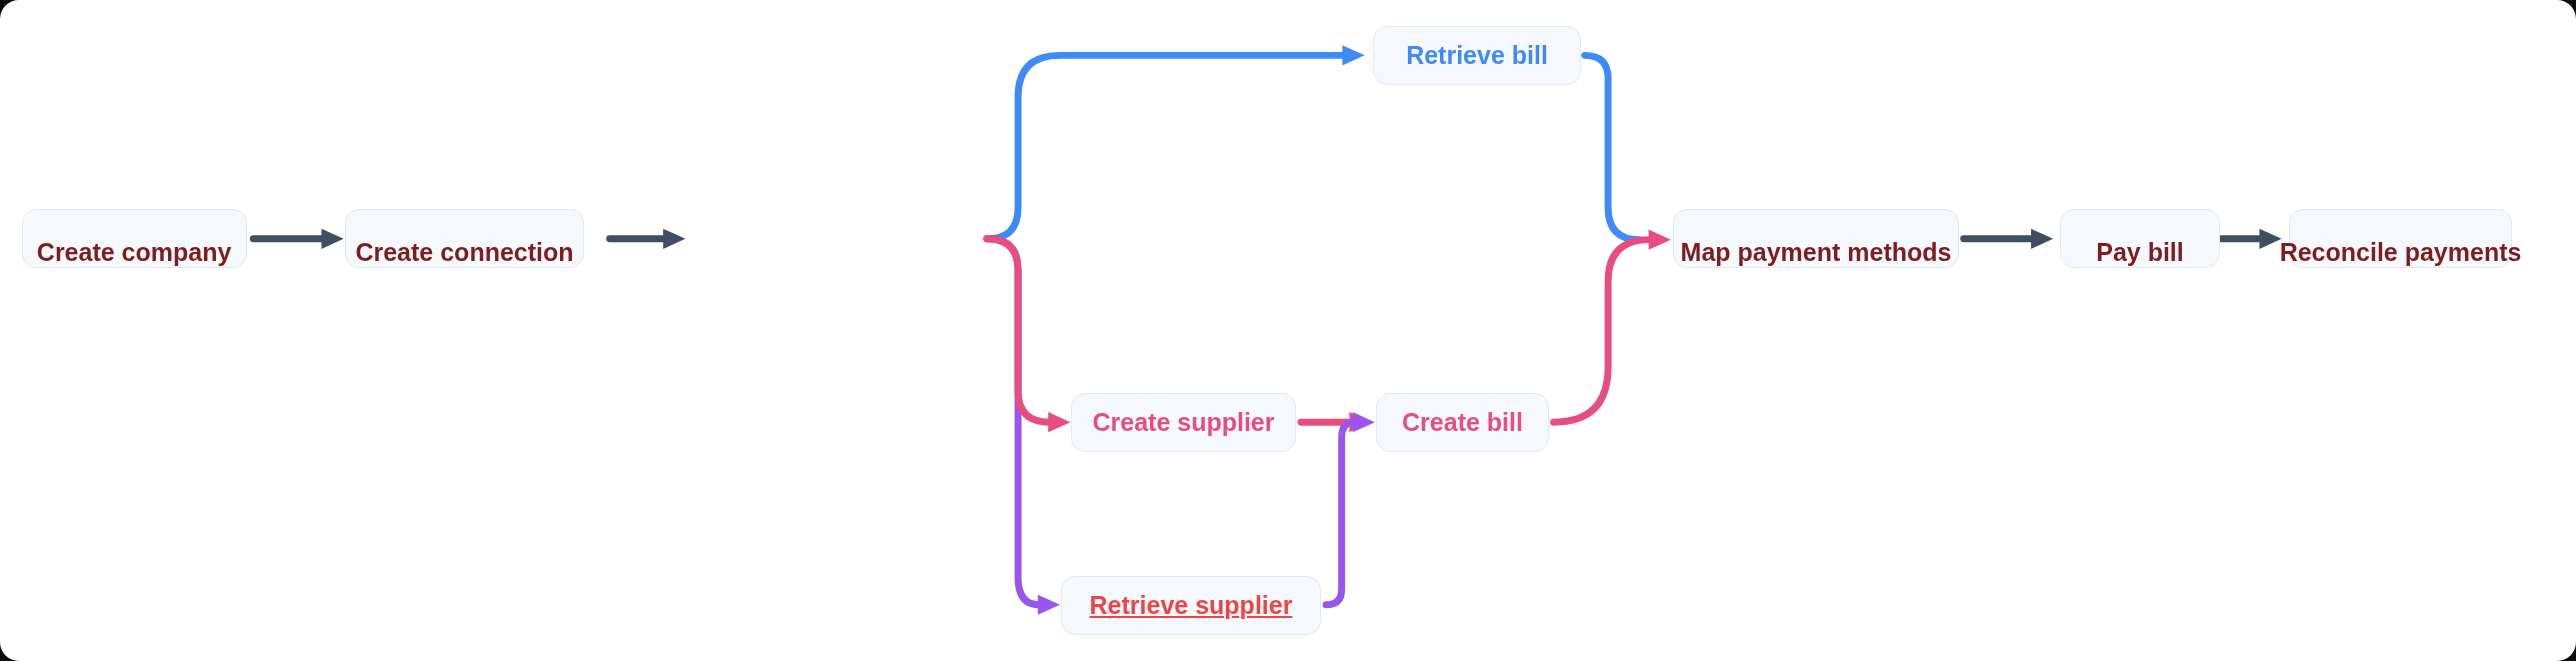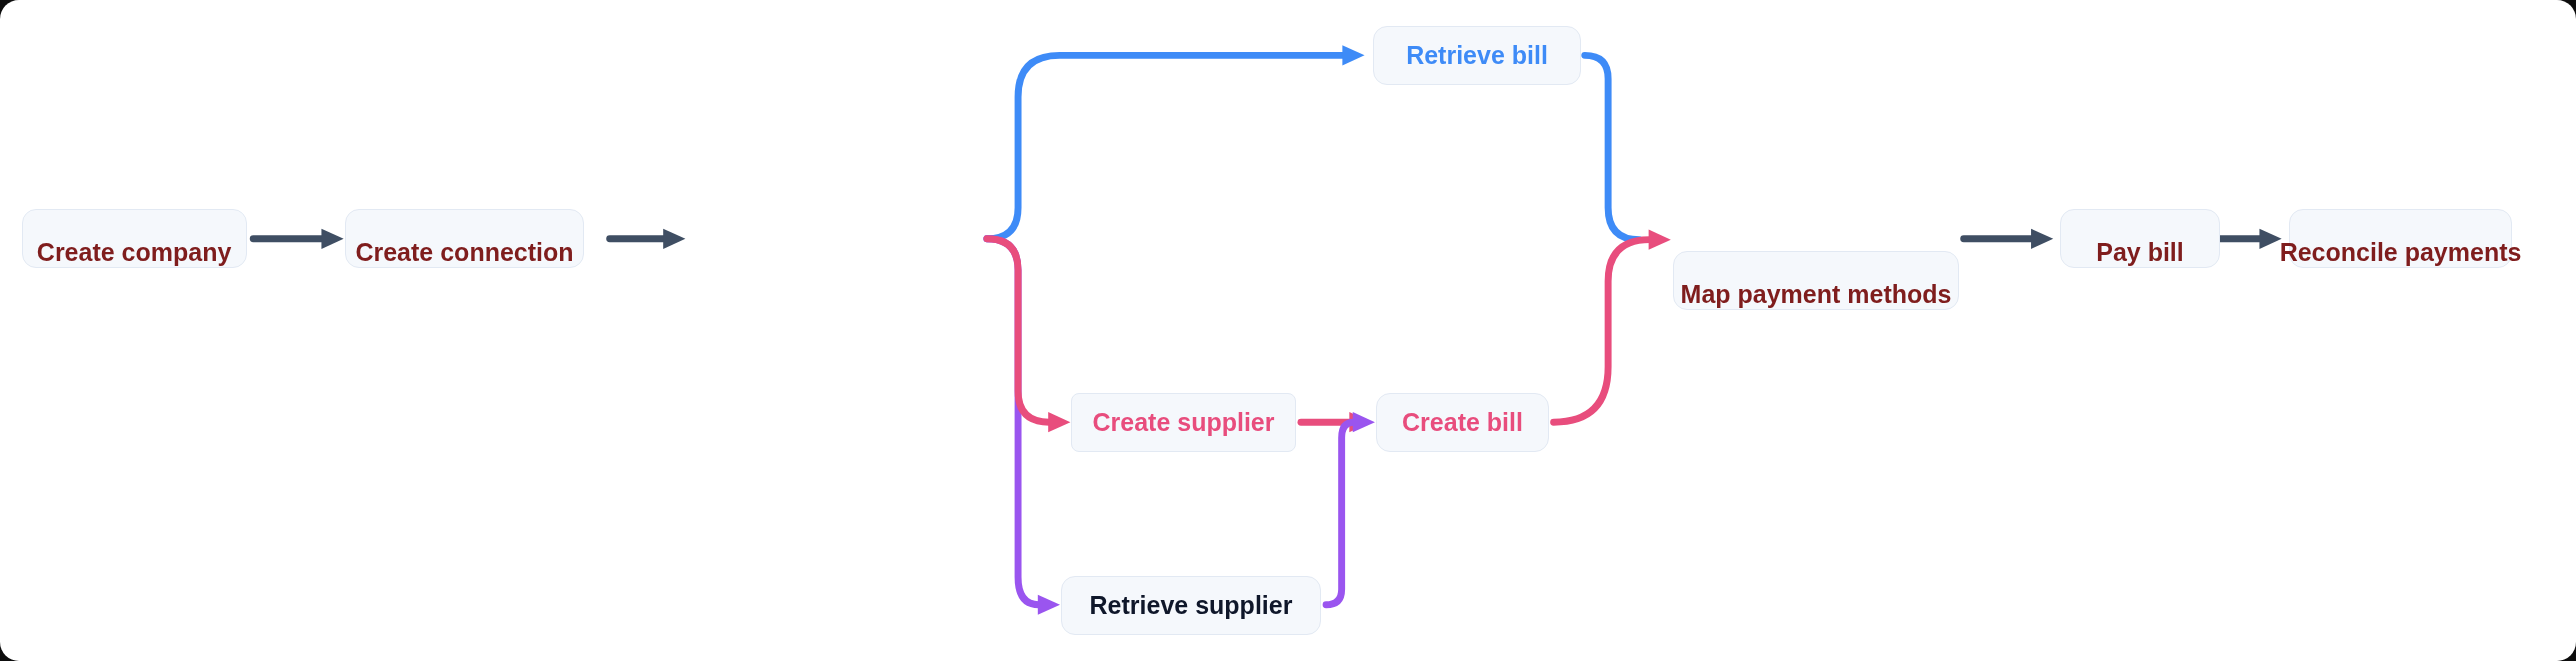--- a/index.html
+++ b/index.html
@@ -38,21 +38,21 @@
     justify-content: center;
     font-size: 25px;
     font-weight: 700;
     letter-spacing: 0px;
     white-space: nowrap;
     z-index: 2;
   }
   .t-dark   { color: #7f1d1d; align-items: flex-end; }
   .t-blue   { color: #3e8bf7; }
   .t-pink   { color: #e84d7d; }
-  .t-purple { color: #0f172a; }
+  .t-purple { color: #ef4444; text-decoration: underline; }
   .edge {
     fill: none;
     stroke-width: 8;
     stroke-linecap: round;
   }
   .s-dark   { stroke: #3f4e63; }
   .s-blue   { stroke: #3e8bf7; }
   .s-pink   { stroke: #e84d7d; }
   .s-purple { stroke: #9a55ef; }
 </style>
@@ -106,33 +106,33 @@
 
   <div class="node t-dark" style="left:345px; top:209px; width:239px;">
     <span>Create connection</span>
   </div>
 
 
   <div class="node t-blue" style="left:1373px; top:26px; width:208px;justify-content:center;">
     <span>Retrieve bill</span>
   </div>
 
-  <div class="node t-pink" style="left:1071px; top:393px; width:225px;border-radius:8px;">
+  <div class="node t-pink" style="left:1071px; top:393px; width:225px;">
     <span>Create supplier</span>
   </div>
 
   <div class="node t-purple" style="left:1061px; top:576px; width:260px;">
     <span>Retrieve supplier</span>
   </div>
 
   <div class="node t-pink" style="left:1376px; top:393px; width:173px;">
     <span>Create bill</span>
   </div>
 
-  <div class="node t-dark" style="left:1673px; top:209px; width:286px;margin-top:42px;">
+  <div class="node t-dark" style="left:1673px; top:209px; width:286px;">
     <span>Map payment methods</span>
   </div>
 
   <div class="node t-dark" style="left:2060px; top:209px; width:160px;">
     <span>Pay bill</span>
   </div>
 
   <div class="node t-dark" style="left:2289px; top:209px; width:223px;">
     <span>Reconcile payments</span>
   </div>

